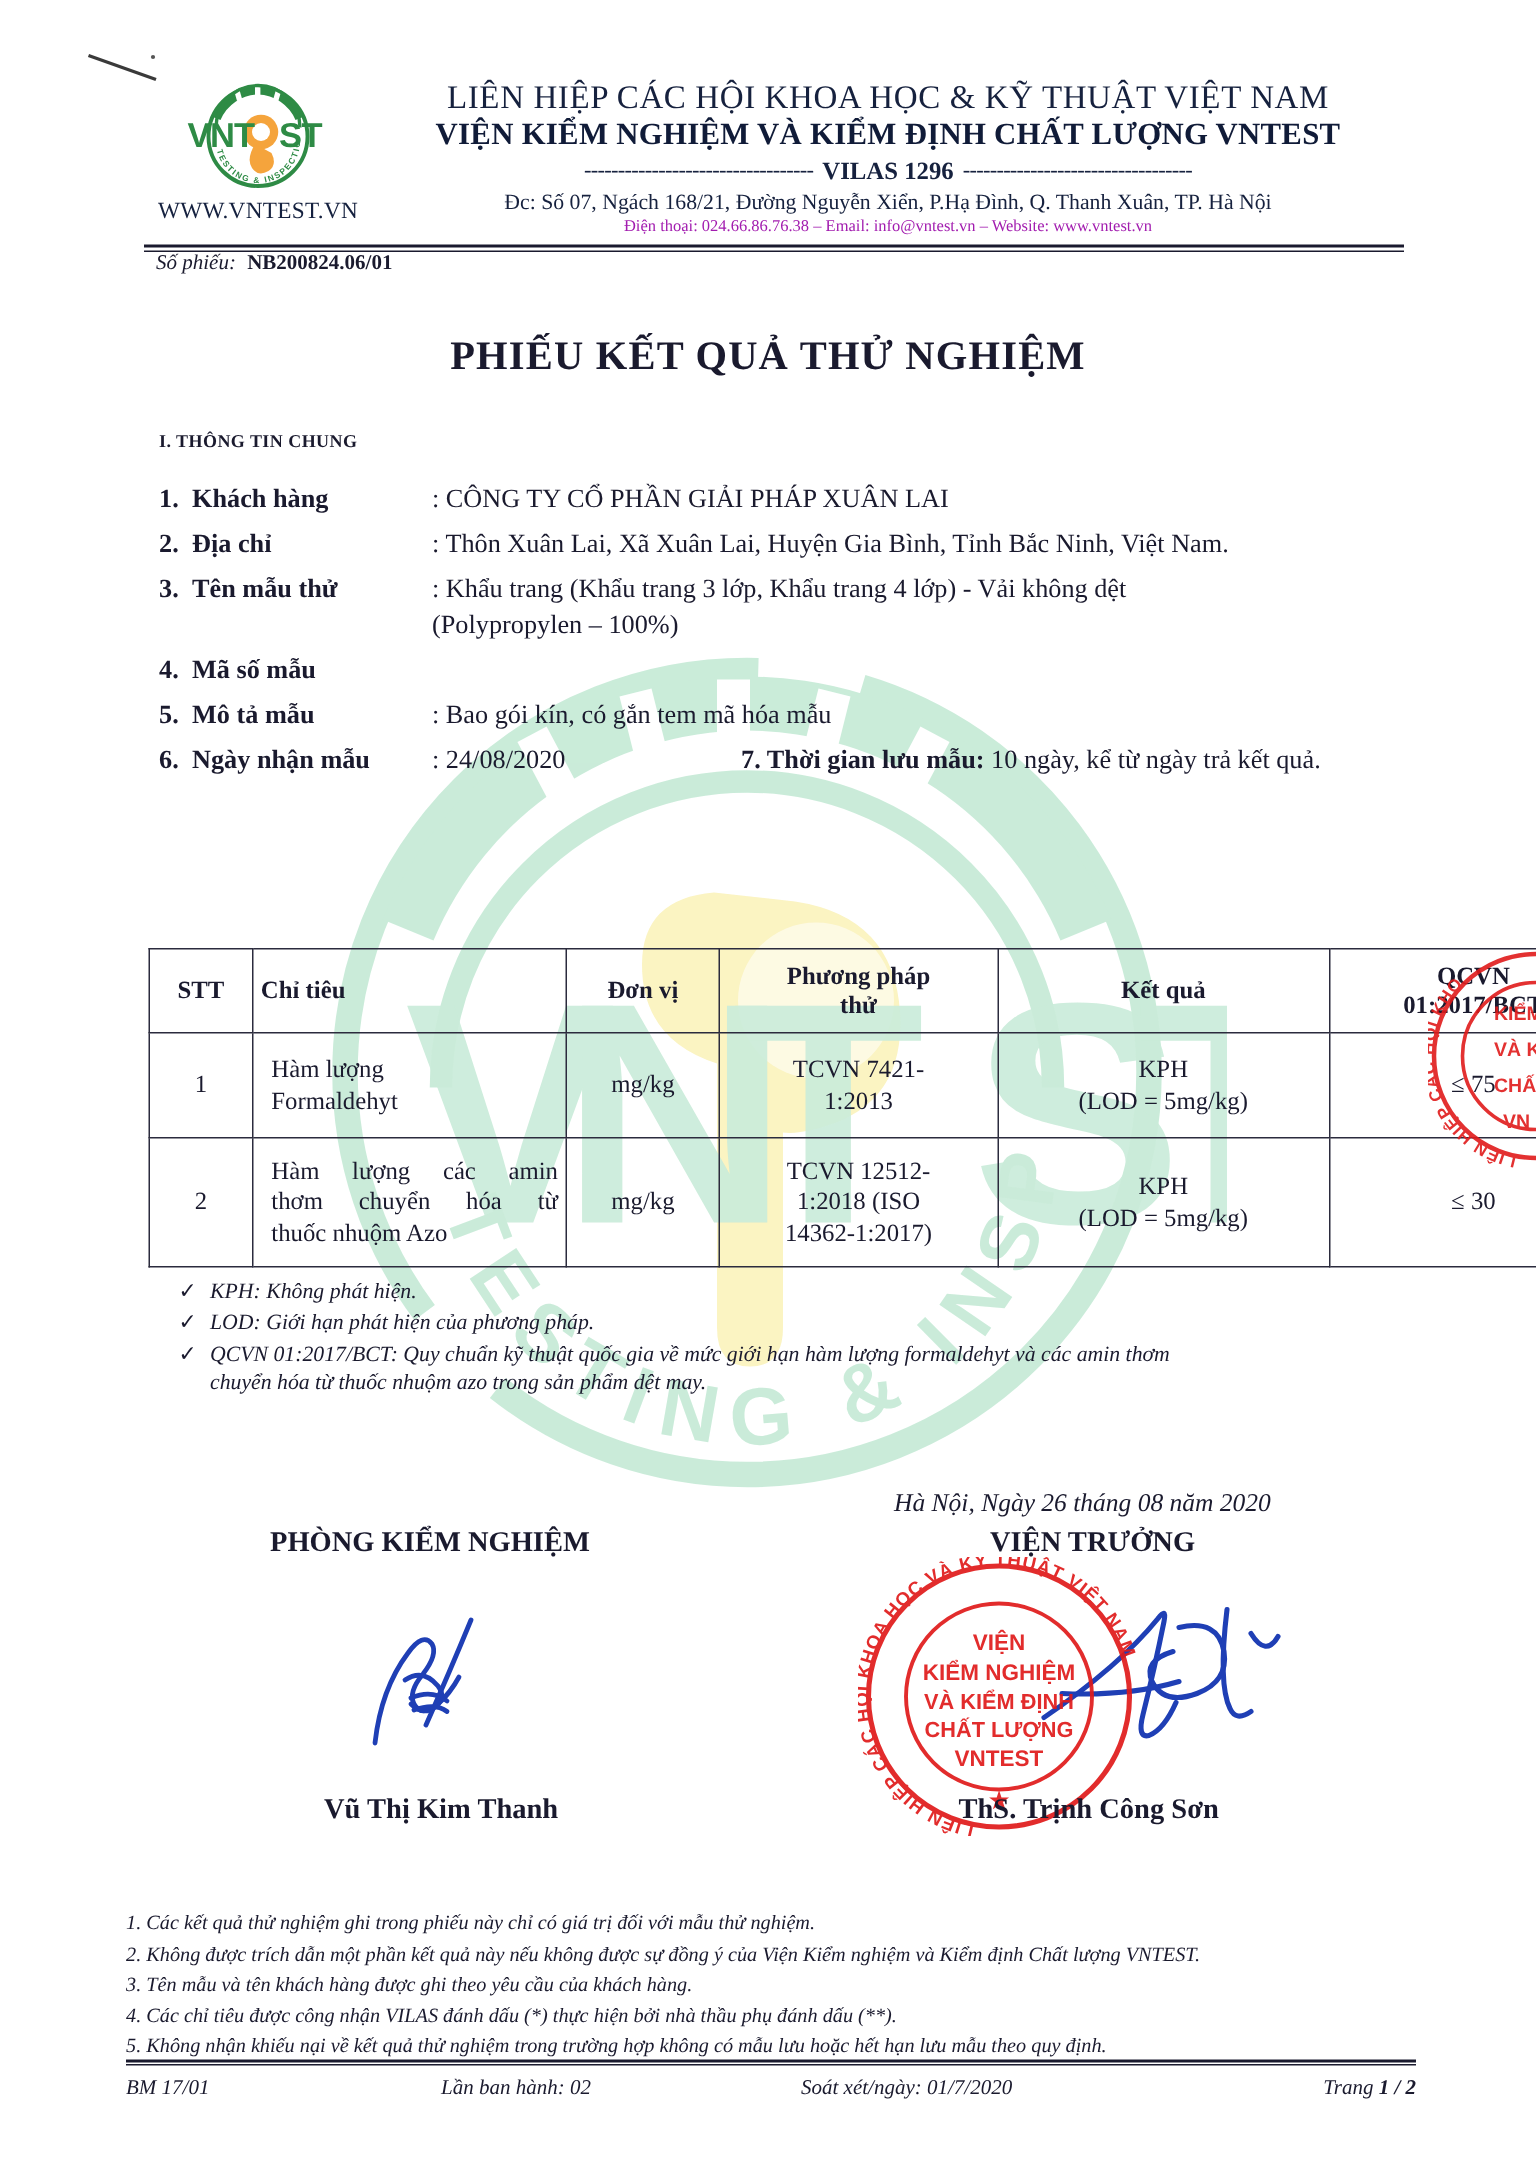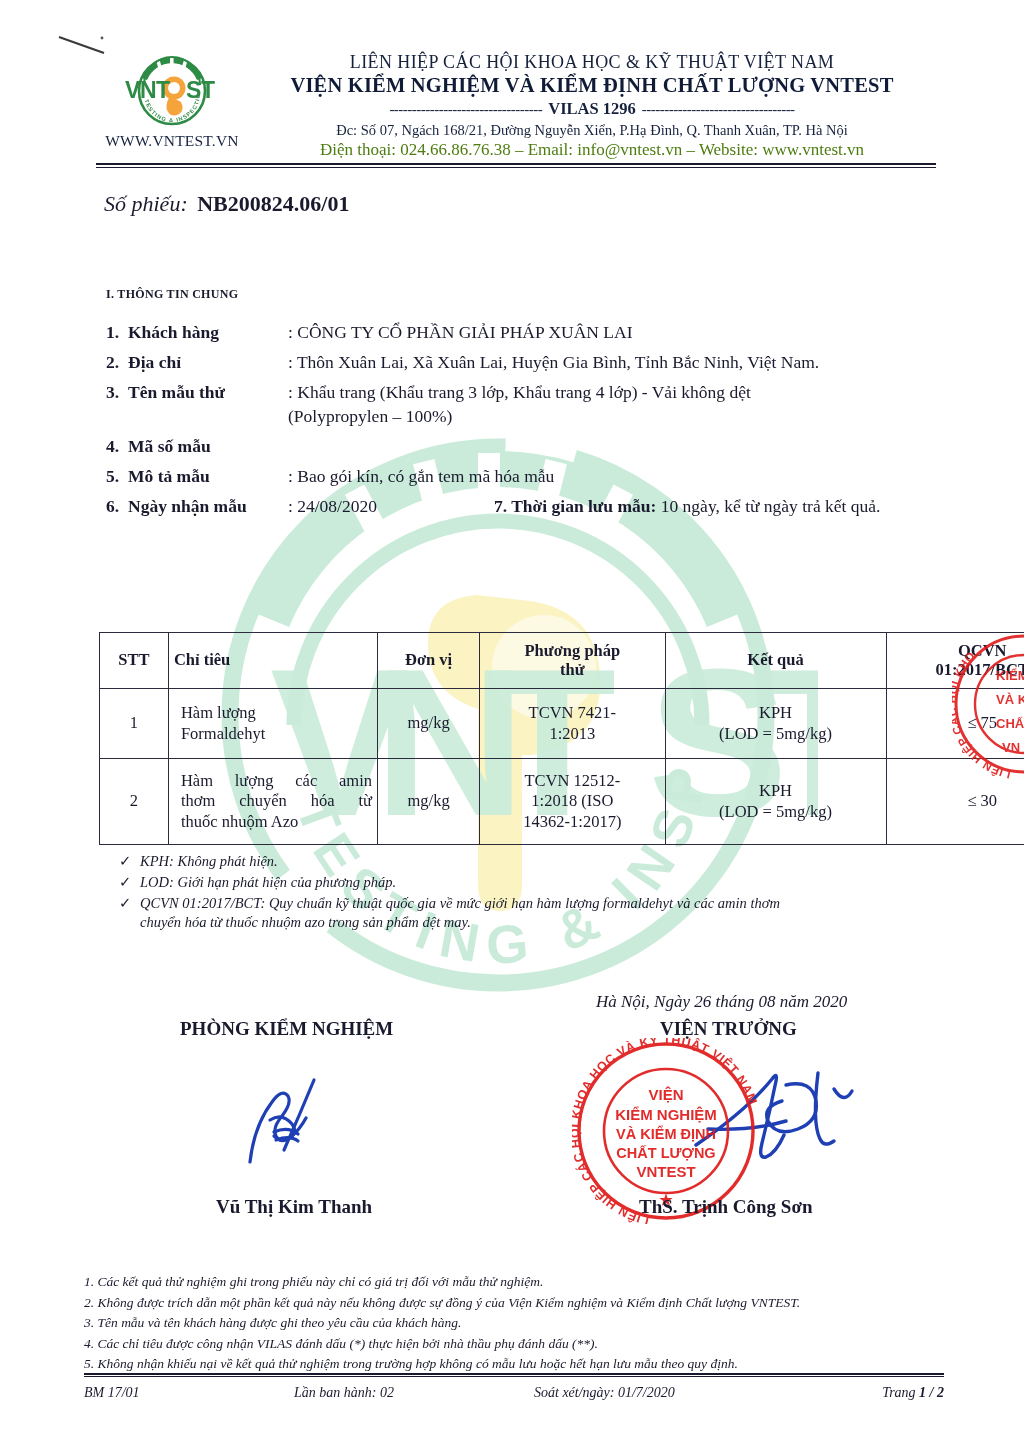--- a/index.html
+++ b/index.html
@@ -43,50 +43,50 @@
     padding-top:4px;
   }
   .logo-mark { width:104px; height:78px; }
   .logo-url {
     font-family:"Liberation Serif", serif;
     font-size:15.5px; letter-spacing:.2px;
     margin-top:2px; color:#15213f; white-space:nowrap;
   }
   .header-text { flex:1; text-align:center; padding-top:4px; }
   .org-line1 {
-    font-size:18px; letter-spacing:.4px; color:#16213e;
+    font-size:22px; letter-spacing:.4px; color:#16213e;
     white-space:nowrap;
   }
   .org-line2 {
     font-size:20.5px; font-weight:bold; letter-spacing:.2px; color:#101b38;
     margin-top:1px; white-space:nowrap;
   }
   .vilas-line {
     font-size:16.5px; font-weight:bold; color:#16213e;
     margin-top:2px; white-space:nowrap;
     display:flex; align-items:center; justify-content:center; gap:6px;
   }
   .dashline { letter-spacing:-0.5px; font-weight:normal; font-size:15px; }
   .addr-line {
     font-size:14.5px; color:#16213e; margin-top:3px; white-space:nowrap;
   }
   .tel-line {
-    font-size:17px; color:#4d7c0f; margin-top:1px; white-space:nowrap;
+    font-size:11px; color:#a21caf; margin-top:1px; white-space:nowrap;
   }
 
   .hr-double {
     position:absolute; left:96px; top:163px; width:840px; height:5px;
   }
   .hr-double .t { height:2px; background:#1a1a2e; }
   .hr-double .b { height:1.5px; background:#1a1a2e; margin-top:1.5px; }
 
   
   .so-phieu {
-    position:absolute; left:104px; top:191px;
-    font-size:22px; white-space:nowrap;
+    position:absolute; left:104px; top:168px;
+    font-size:14px; white-space:nowrap;
   }
   .so-phieu .lbl { font-style:italic; }
   .so-phieu .val { font-weight:bold; margin-left:4px; }
 
   
   .doc-title {
     position:absolute; left:0; top:222px; width:1024px;
     text-align:center; font-size:27px; font-weight:bold;
     letter-spacing:.8px;
   }
@@ -295,20 +295,21 @@
   <div class="hr-double">
       <div class="t"></div>
       <div class="b"></div>
     </div>
 
   <div class="so-phieu">
     <span class="lbl">Số phiếu:</span>
     <span class="val">NB200824.06/01</span>
   </div>
 
+  <div class="doc-title">PHIẾU KẾT QUẢ THỬ NGHIỆM</div>
 
   <div class="sec-h" id="sec1">I. THÔNG TIN CHUNG</div>
 
   <div class="info">
     <div class="info-row">
       <span class="info-num">1.</span>
       <span class="info-lbl">Khách hàng</span>
       <span class="info-val">: CÔNG TY CỔ PHẦN GIẢI PHÁP XUÂN LAI</span>
     </div>
     <div class="info-row">

